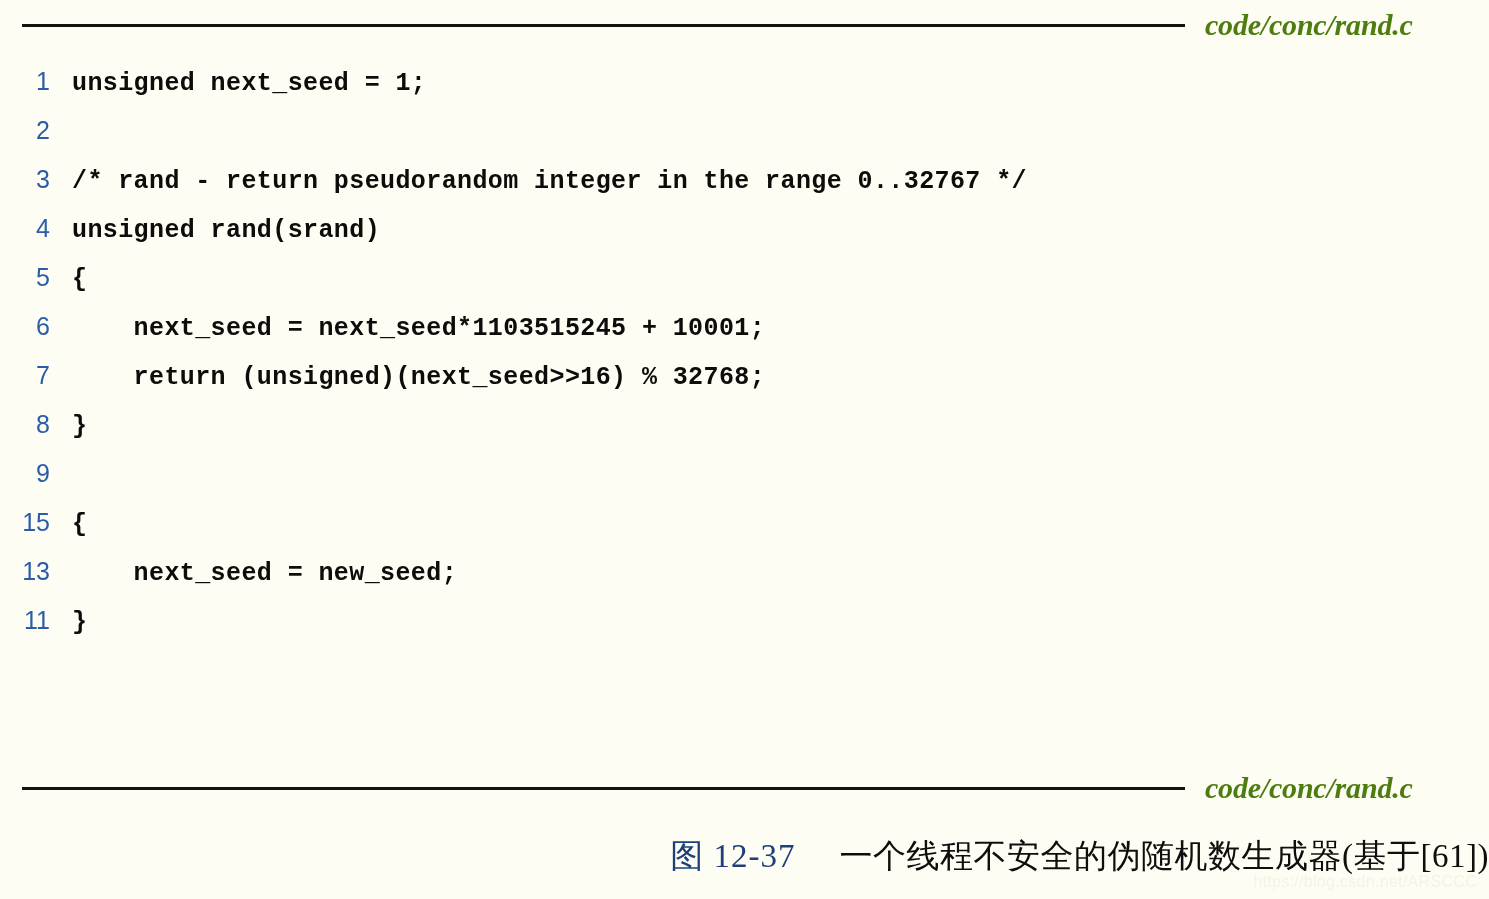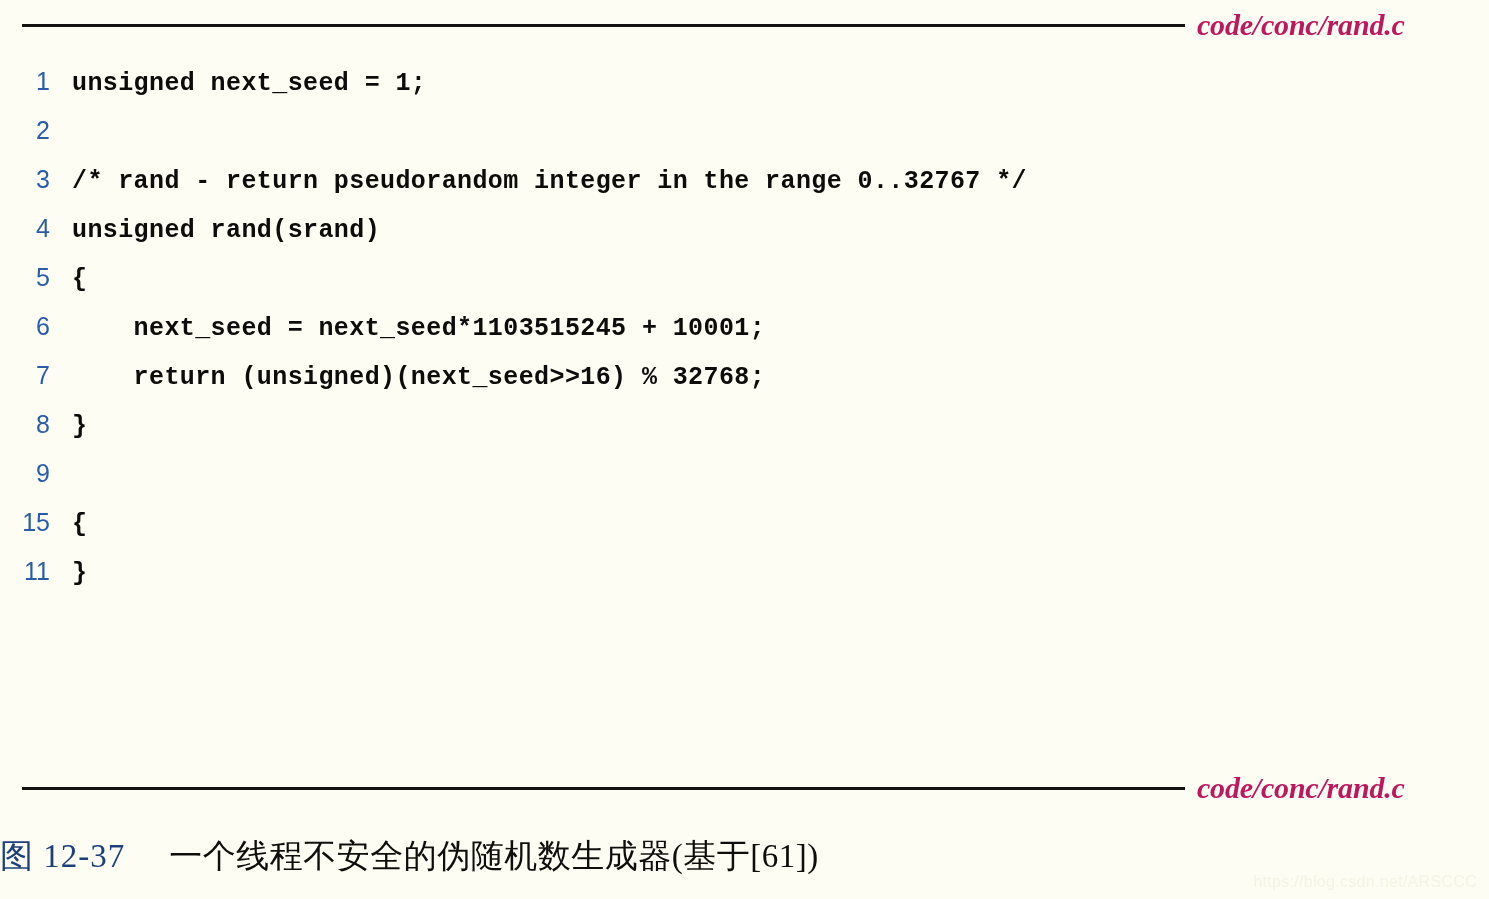--- a/index.html
+++ b/index.html
@@ -38,22 +38,22 @@
     background: #141210;
     margin-left: 22px;
     flex: 0 0 1163px;
   }
 
   .file-label {
     font-family: "Liberation Serif", serif;
     font-style: italic;
     font-weight: 700;
     font-size: 30px;
-    color: #be185d;
-    margin-left: 12px;
+    color: #4d7c0f;
+    margin-left: 20px;
     letter-spacing: -0.2px;
     white-space: nowrap;
   }
 
   
   .listing {
     position: absolute;
     left: 0;
     top: 57px;
     width: 1489px;
@@ -84,21 +84,21 @@
     white-space: pre;
     letter-spacing: 0.4px;
   }
 
   
   .caption {
     position: absolute;
     left: 0;
     top: 834px;
     width: 1489px;
-    text-align: left;
+    text-align: right;
     white-space: nowrap;
   }
   .caption-num {
     font-family: "Liberation Serif", serif;
     font-size: 33px;
     color: #1e3f7a;
     letter-spacing: 1px;
   }
   .caption-gap {
     display: inline-block;
@@ -168,20 +168,24 @@
       </div>
       <div class="code-line">
         <div class="lineno">9</div>
         <div class="codetext"></div>
       </div>
       <div class="code-line">
         <div class="lineno">15</div>
         <div class="codetext">{</div>
       </div>
       <div class="code-line">
+        <div class="lineno">13</div>
+        <div class="codetext">    next_seed = new_seed;</div>
+      </div>
+      <div class="code-line">
         <div class="lineno">11</div>
         <div class="codetext">}</div>
       </div>
     </div>
 
   <div class="rule-row bottom">
     <div class="rule-line"></div>
     <div class="file-label">code/conc/rand.c</div>
   </div>
 

